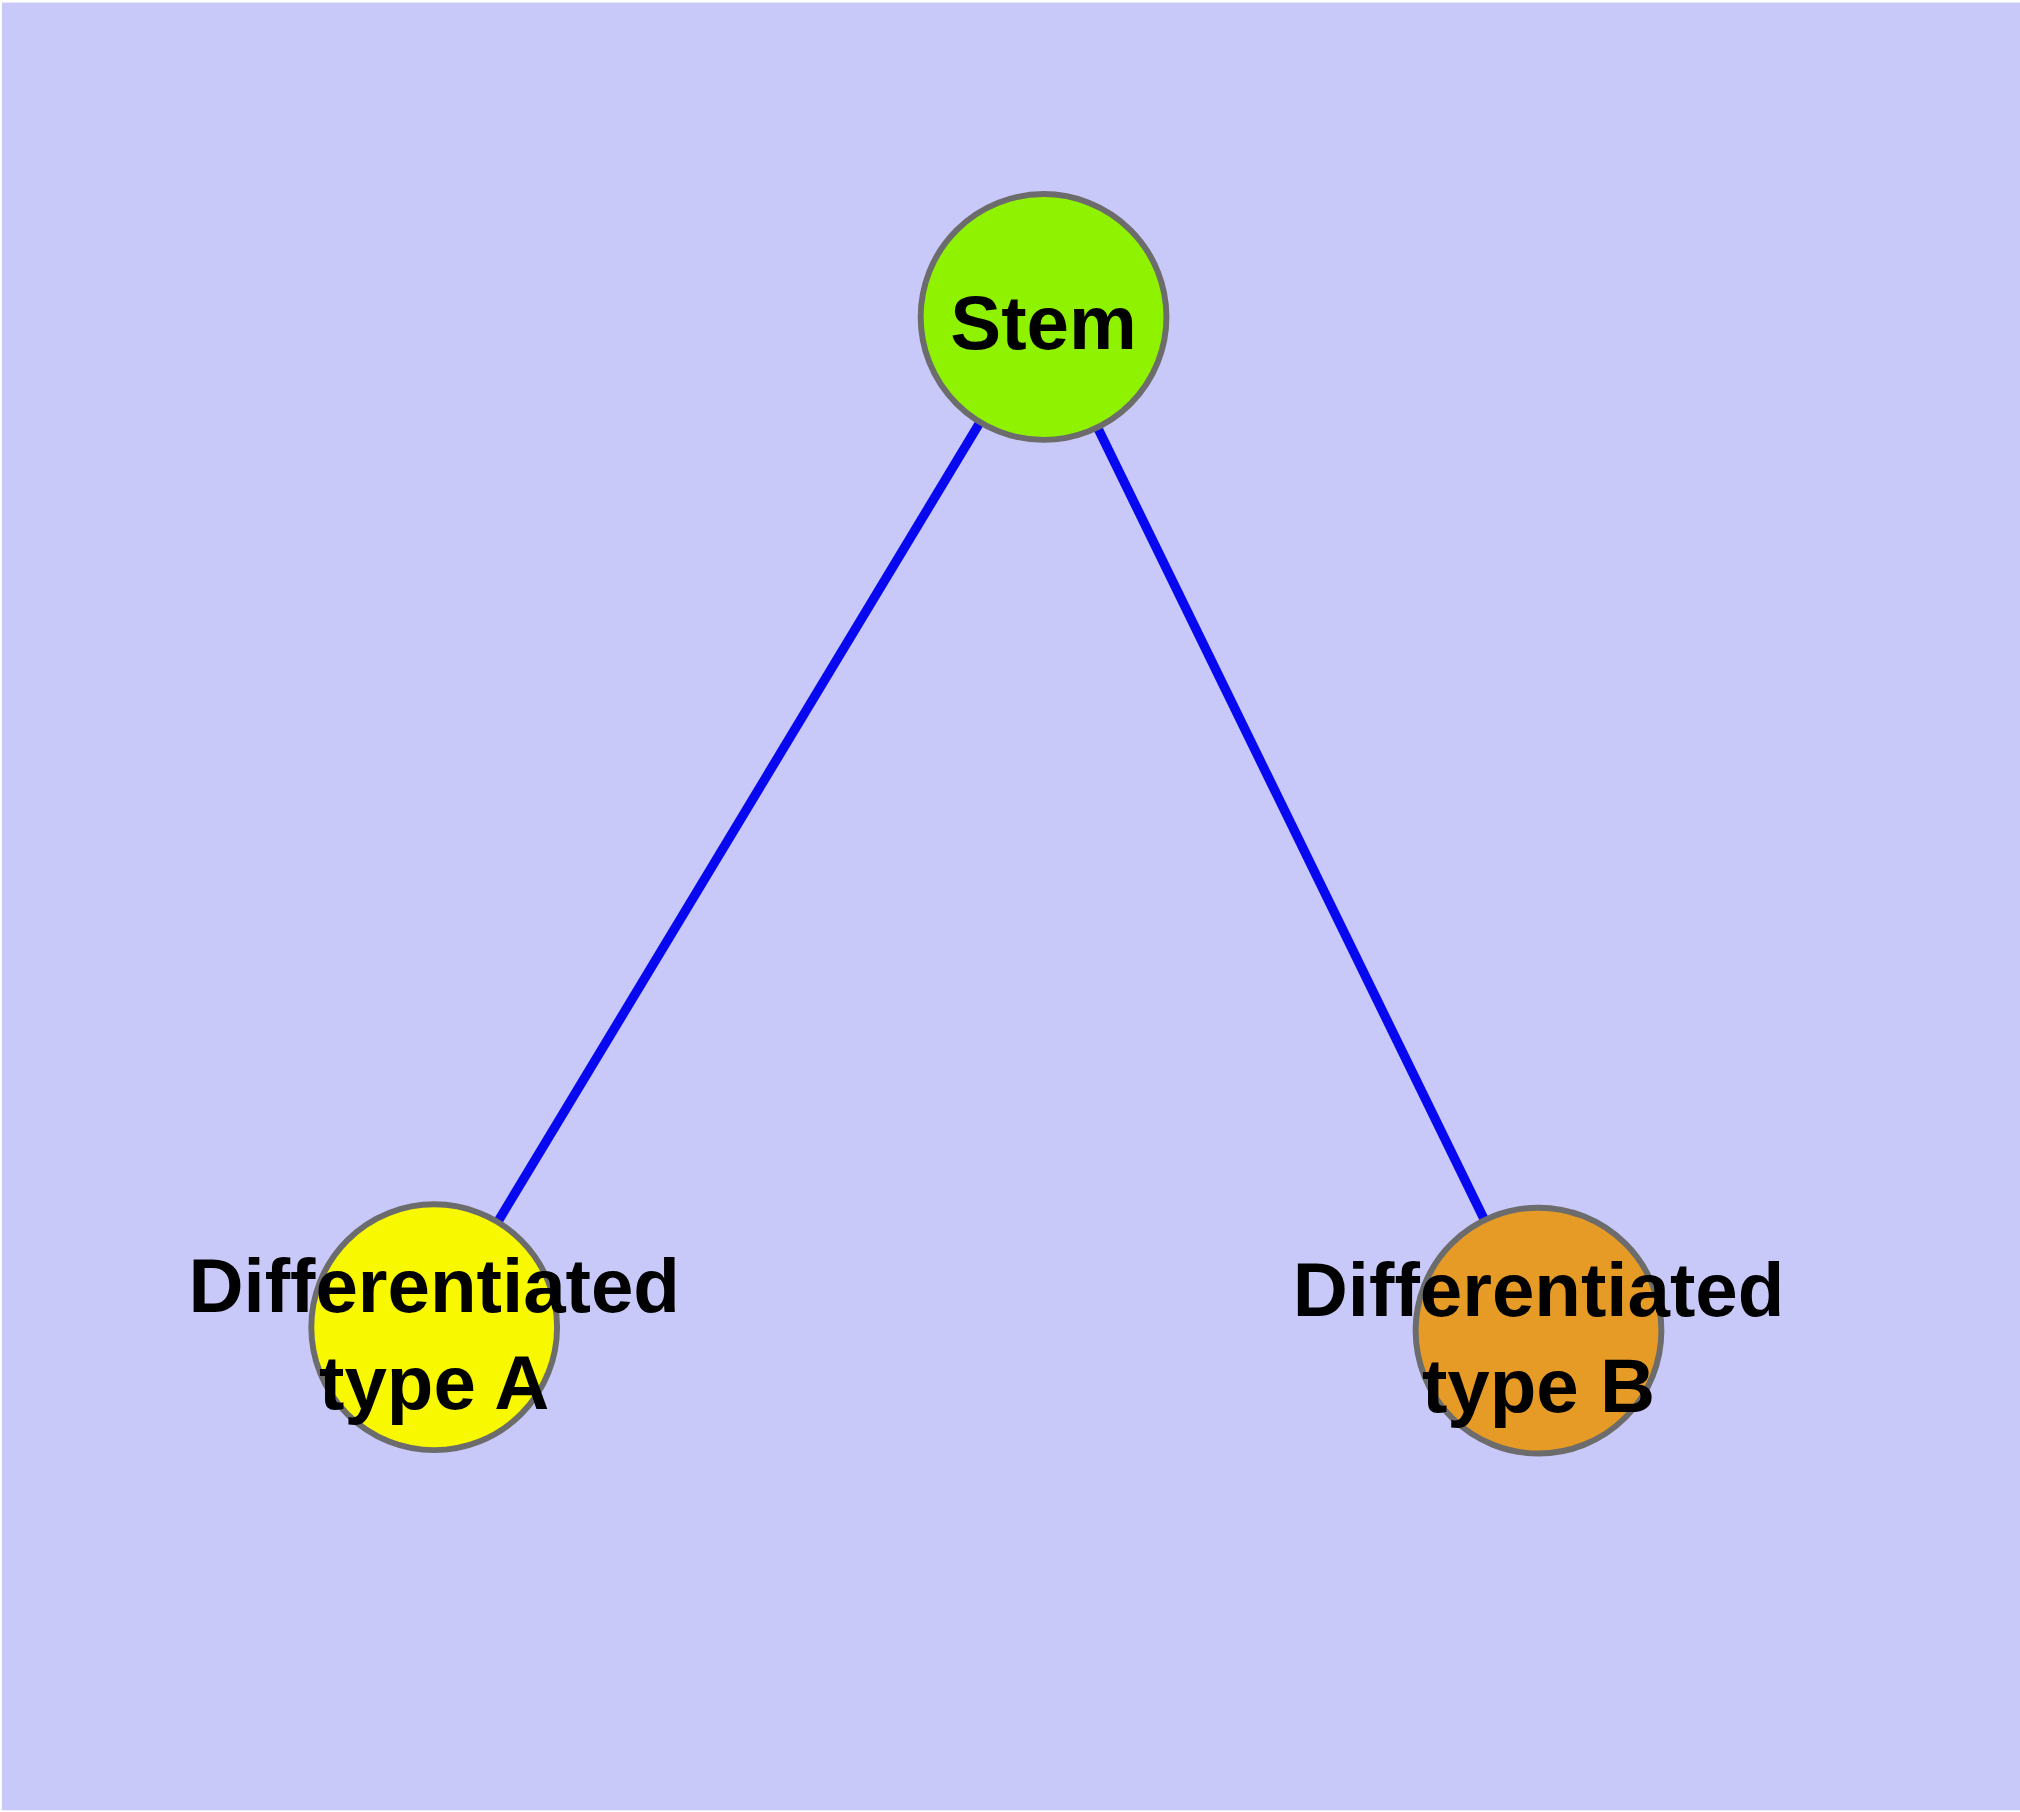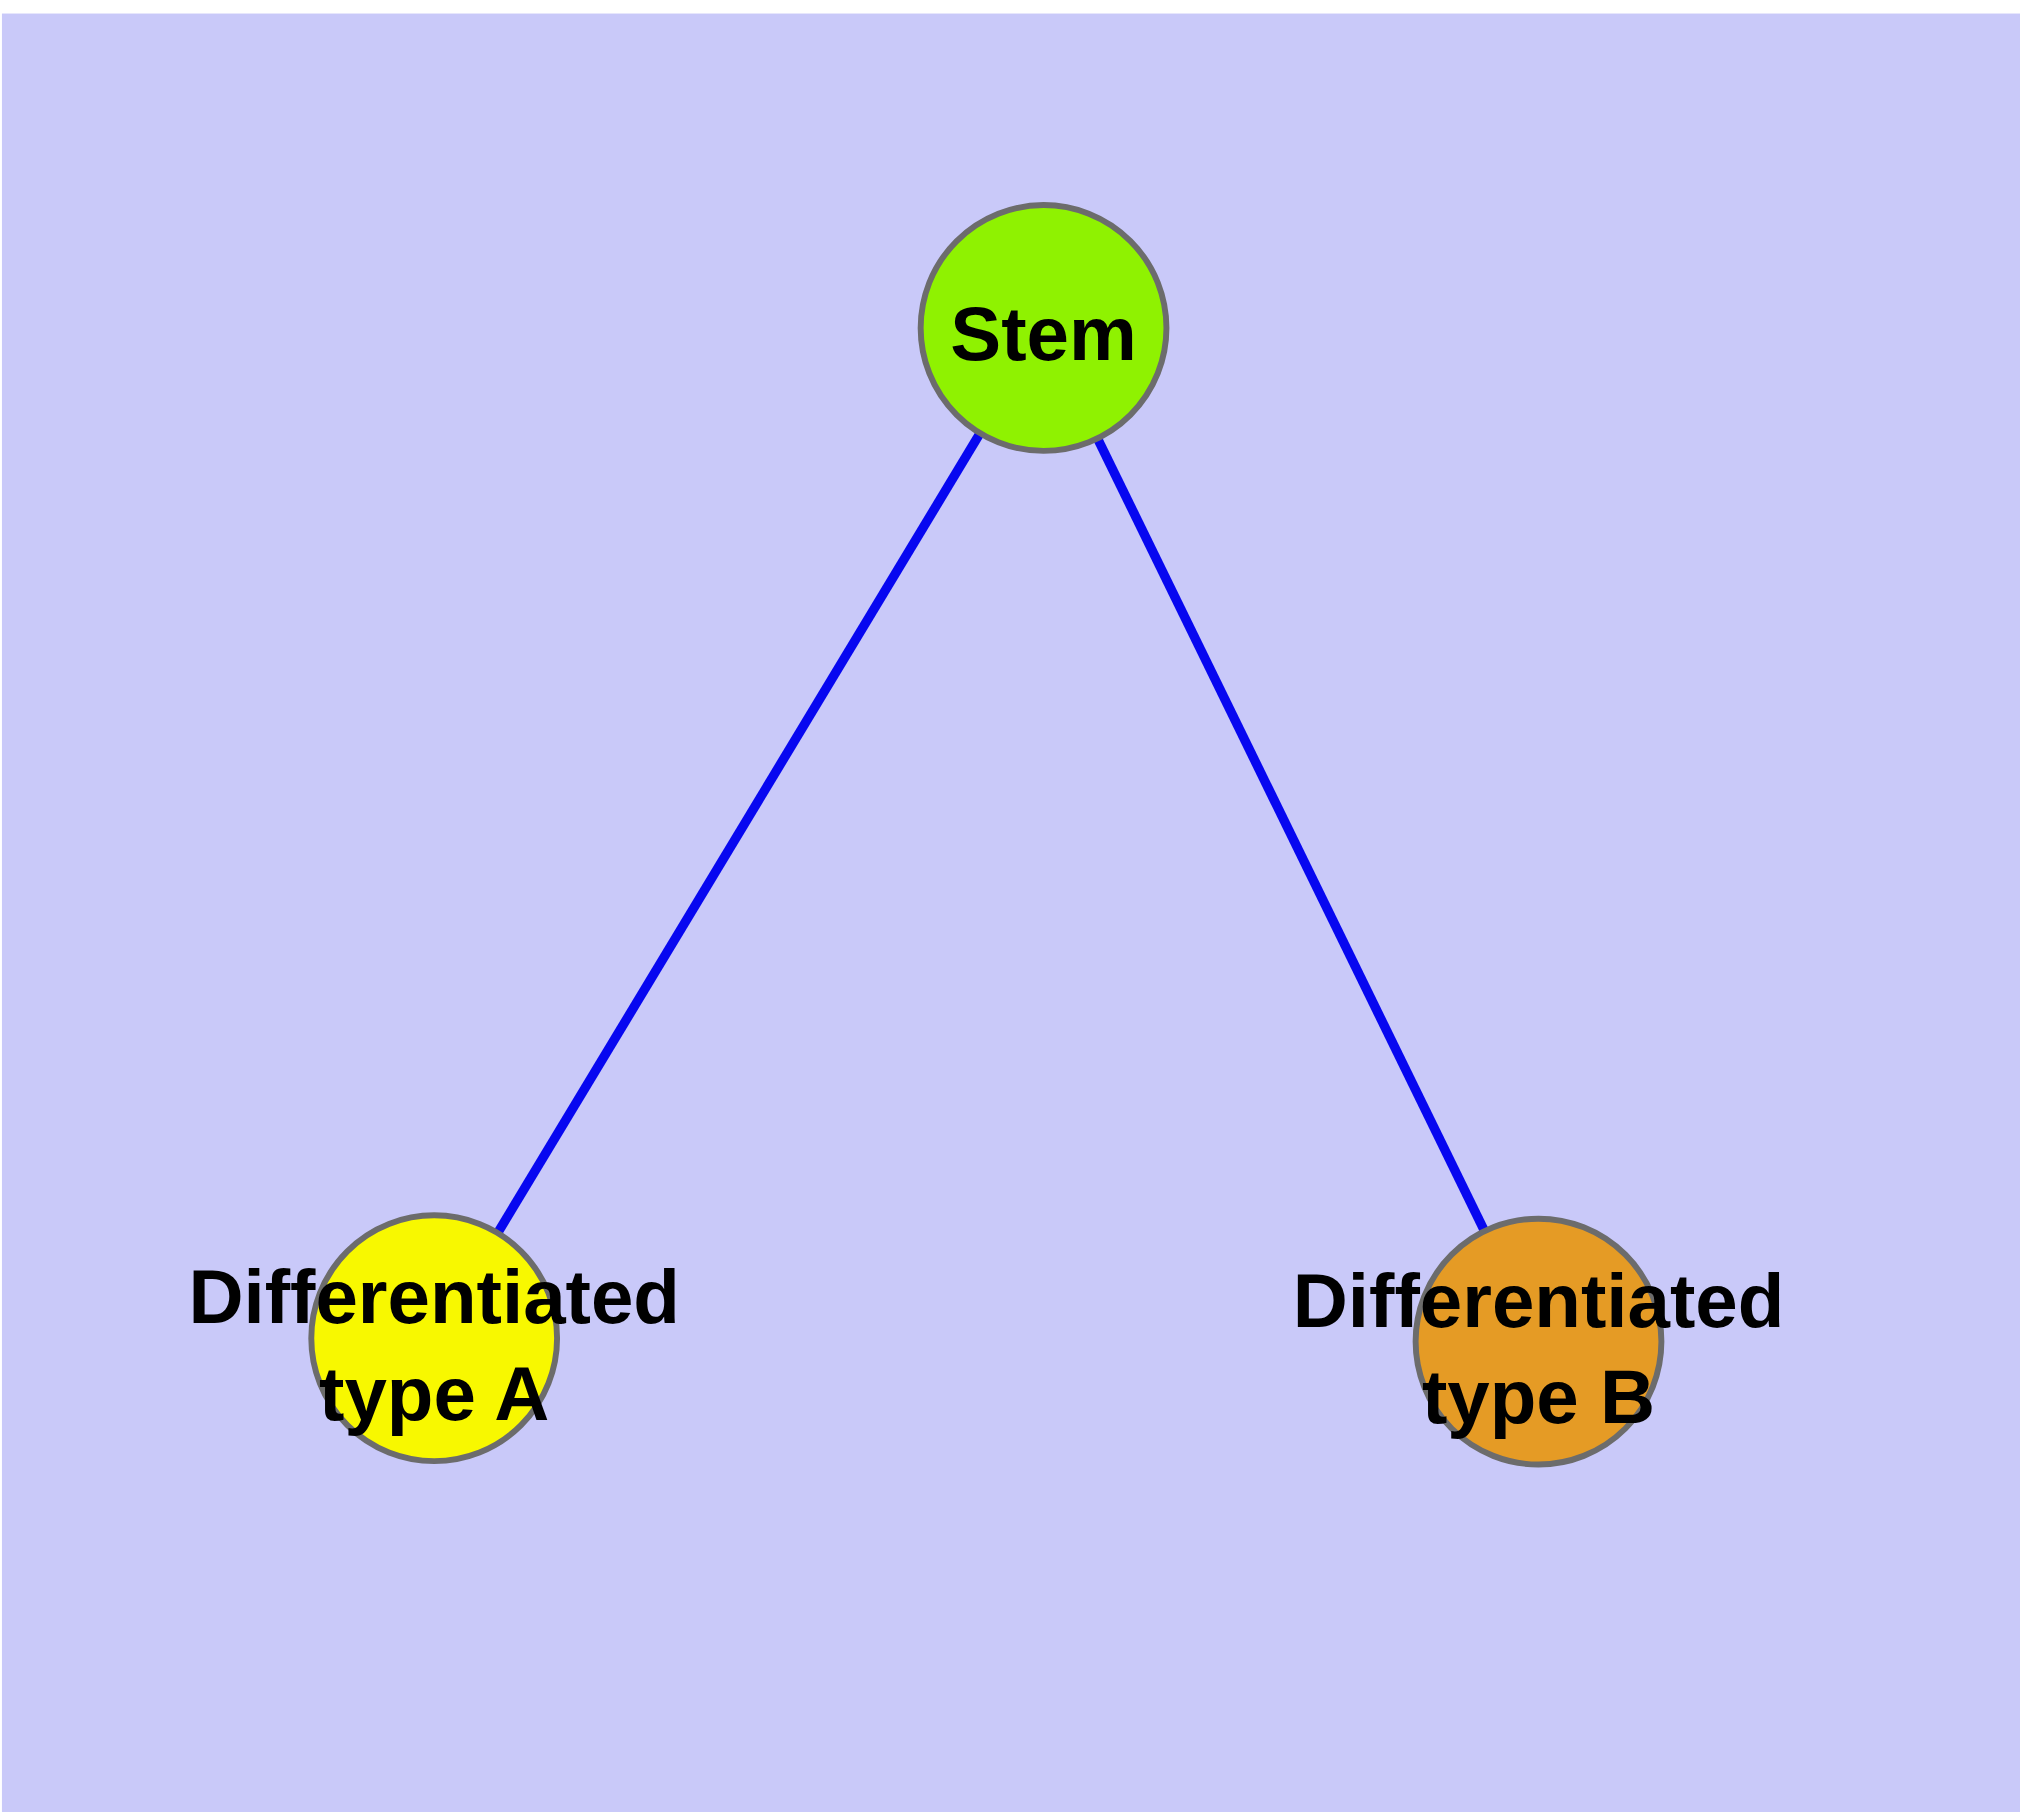--- a/index.html
+++ b/index.html
@@ -5,21 +5,21 @@
   html, body {
     margin: 0;
     padding: 0;
     width: 2021px;
     height: 1812px;
     background: #ffffff;
     overflow: hidden;
   }
   .canvas {
     position: absolute;
-    top: 11px;
+    top: 0;
     left: 0;
     width: 2021px;
     height: 1344px;
   }
   svg { display: block; }
   .edge {
     stroke-width: 11;
     stroke-linecap: butt;
     fill: none;
   }

